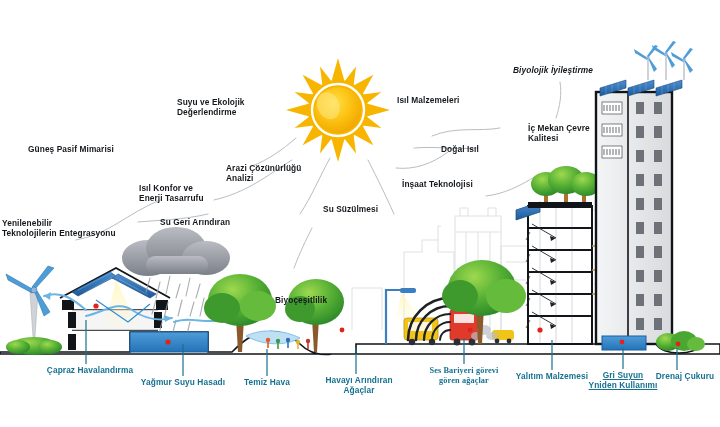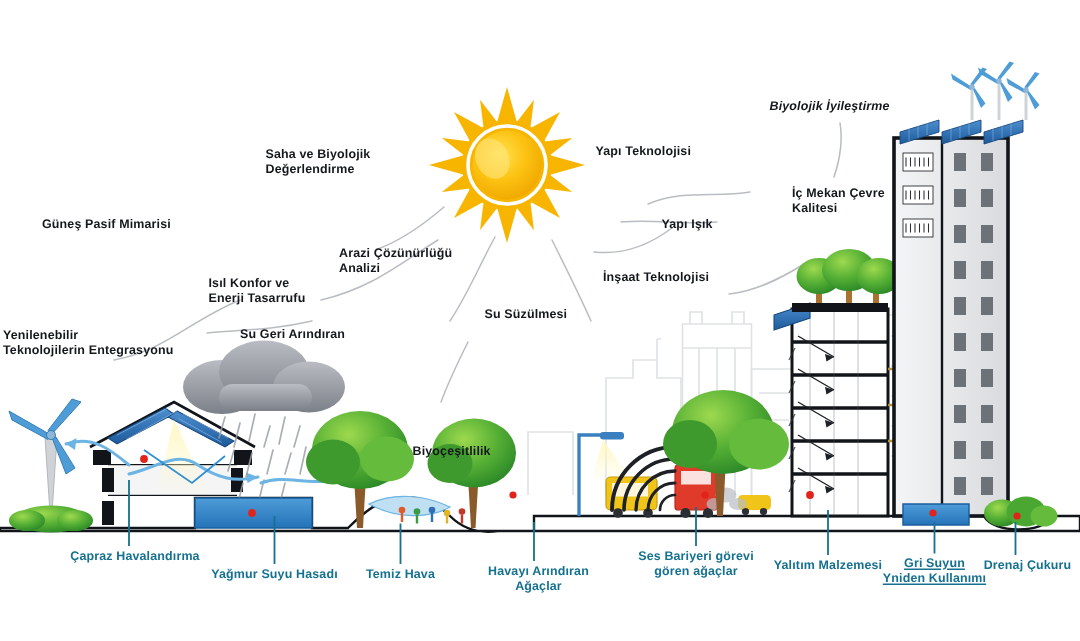--- a/index.html
+++ b/index.html
@@ -445,40 +445,40 @@
       </g>
   </svg>
 
   <div id="dark-labels">
       <div class="lbl lbl-dark" style="left: 28px; top: 145px;">Güneş Pasif Mimarisi</div>
       <div class="lbl lbl-dark" style="left: 2px; top: 219px;">Yenilenebilir
 Teknolojilerin Entegrasyonu</div>
       <div class="lbl lbl-dark" style="left: 139px; top: 184px;">Isıl Konfor ve
 Enerji Tasarrufu</div>
       <div class="lbl lbl-dark" style="left: 160px; top: 218px;">Su Geri Arındıran</div>
-      <div class="lbl lbl-dark" style="left: 177px; top: 98px;">Saha ve Biyolojik
+      <div class="lbl lbl-dark" style="left: 177px; top: 98px;">Suyu ve Ekolojik
 Değerlendirme</div>
       <div class="lbl lbl-dark" style="left: 226px; top: 164px;">Arazi Çözünürlüğü
 Analizi</div>
       <div class="lbl lbl-dark" style="left: 323px; top: 205px;">Su Süzülmesi</div>
-      <div class="lbl lbl-dark" style="left: 397px; top: 96px;">Yapı Teknolojisi</div>
-      <div class="lbl lbl-dark" style="left: 441px; top: 145px;">Yapı Işık</div>
+      <div class="lbl lbl-dark" style="left: 397px; top: 96px;">Isıl Malzemeleri</div>
+      <div class="lbl lbl-dark" style="left: 441px; top: 145px;">Doğal Isıl</div>
       <div class="lbl lbl-dark" style="left: 402px; top: 180px;">İnşaat Teknolojisi</div>
       <div class="lbl lbl-dark" style="left: 513px; top: 66px; font-style: italic;">Biyolojik İyileştirme</div>
       <div class="lbl lbl-dark" style="left: 528px; top: 124px;">İç Mekan Çevre
 Kalitesi</div>
       <div class="lbl lbl-dark" style="left: 275px; top: 272px; margin-top: 24px;">Biyoçeşitlilik</div>
     </div>
   <div id="teal-labels">
       <div class="lbl lbl-teal" style="left: 36px; top: 366px; width: 108px;">Çapraz Havalandırma</div>
       <div class="lbl lbl-teal" style="left: 135px; top: 378px; width: 96px;">Yağmur Suyu Hasadı</div>
       <div class="lbl lbl-teal" style="left: 236px; top: 378px; width: 62px;">Temiz Hava</div>
       <div class="lbl lbl-teal" style="left: 318px; top: 376px; width: 82px;">Havayı Arındıran
 Ağaçlar</div>
-      <div class="lbl lbl-teal" style="left: 417px; top: 366px; width: 94px;">Ses Bariyeri görevi
+      <div class="lbl lbl-teal" style="left: 417px; top: 366px; width: 94px; font-family: Liberation Serif, serif;">Ses Bariyeri görevi
 gören ağaçlar</div>
       <div class="lbl lbl-teal" style="left: 508px; top: 372px; width: 88px;">Yalıtım Malzemesi</div>
       <div class="lbl lbl-teal u" style="left: 588px; top: 371px; width: 70px;">Gri Suyun
 Yniden Kullanımı</div>
       <div class="lbl lbl-teal" style="left: 650px; top: 372px; width: 70px;">Drenaj Çukuru</div>
     </div>
 
 </div>
 
 </body></html>

